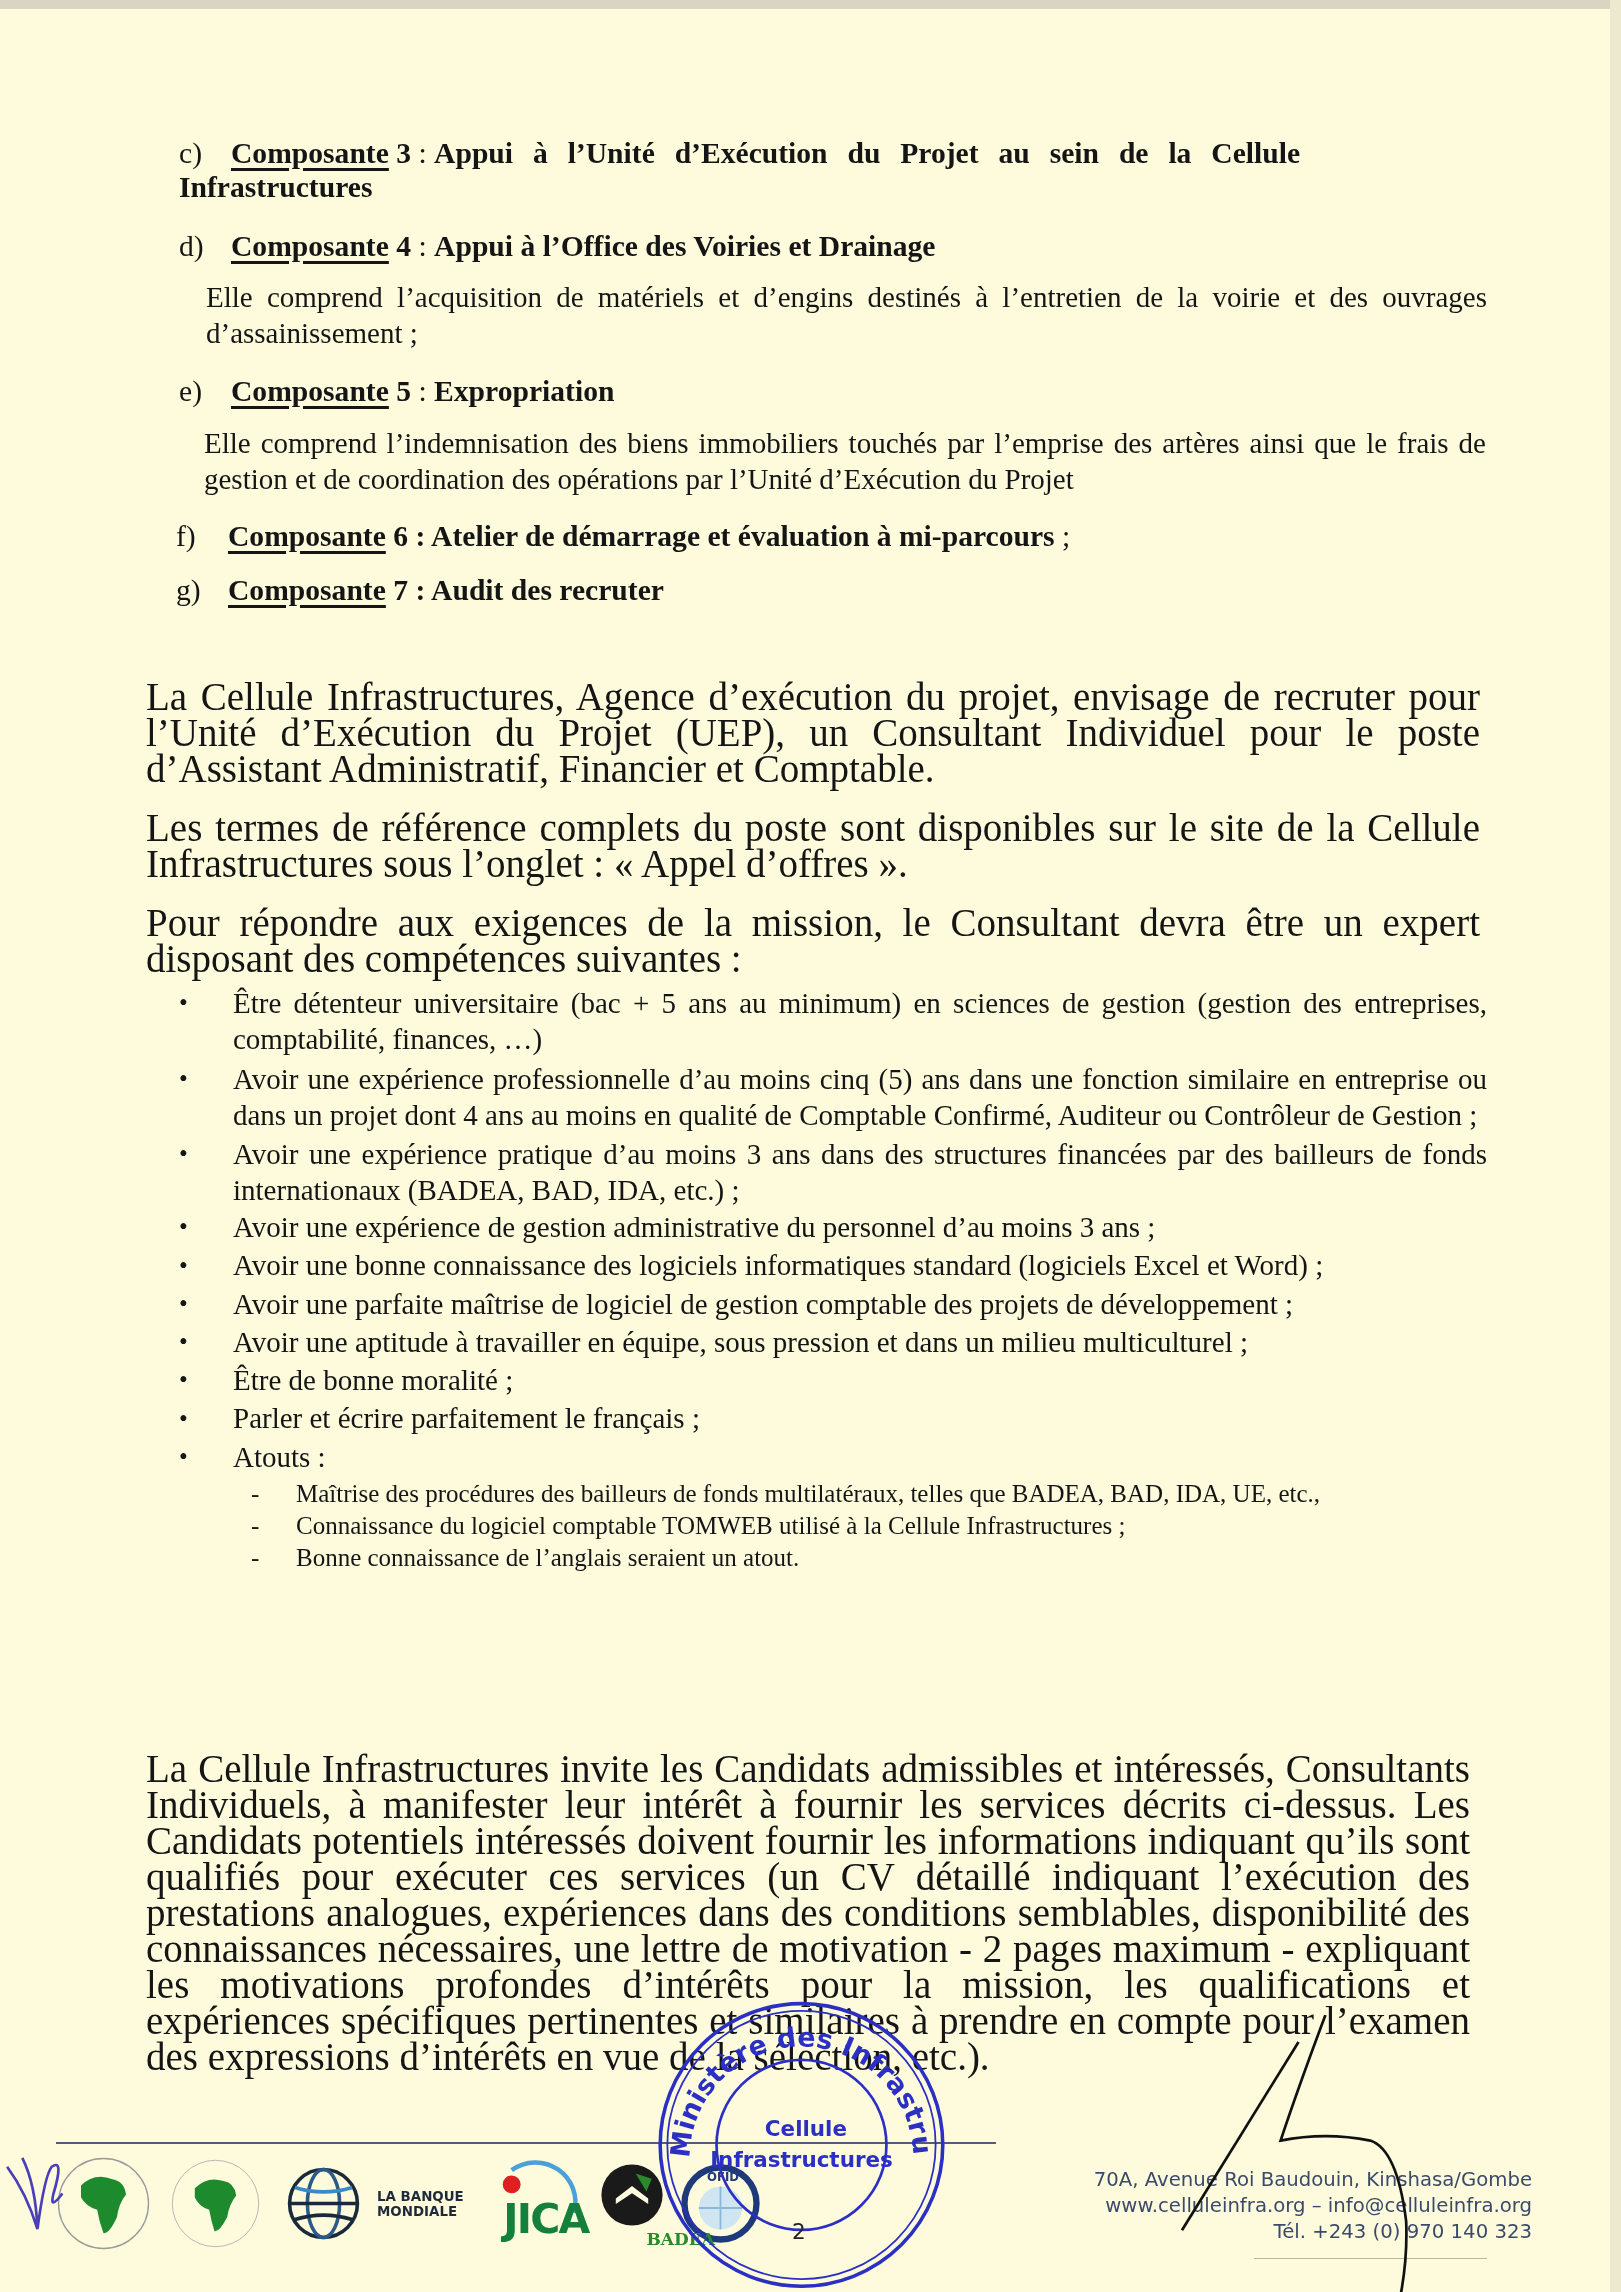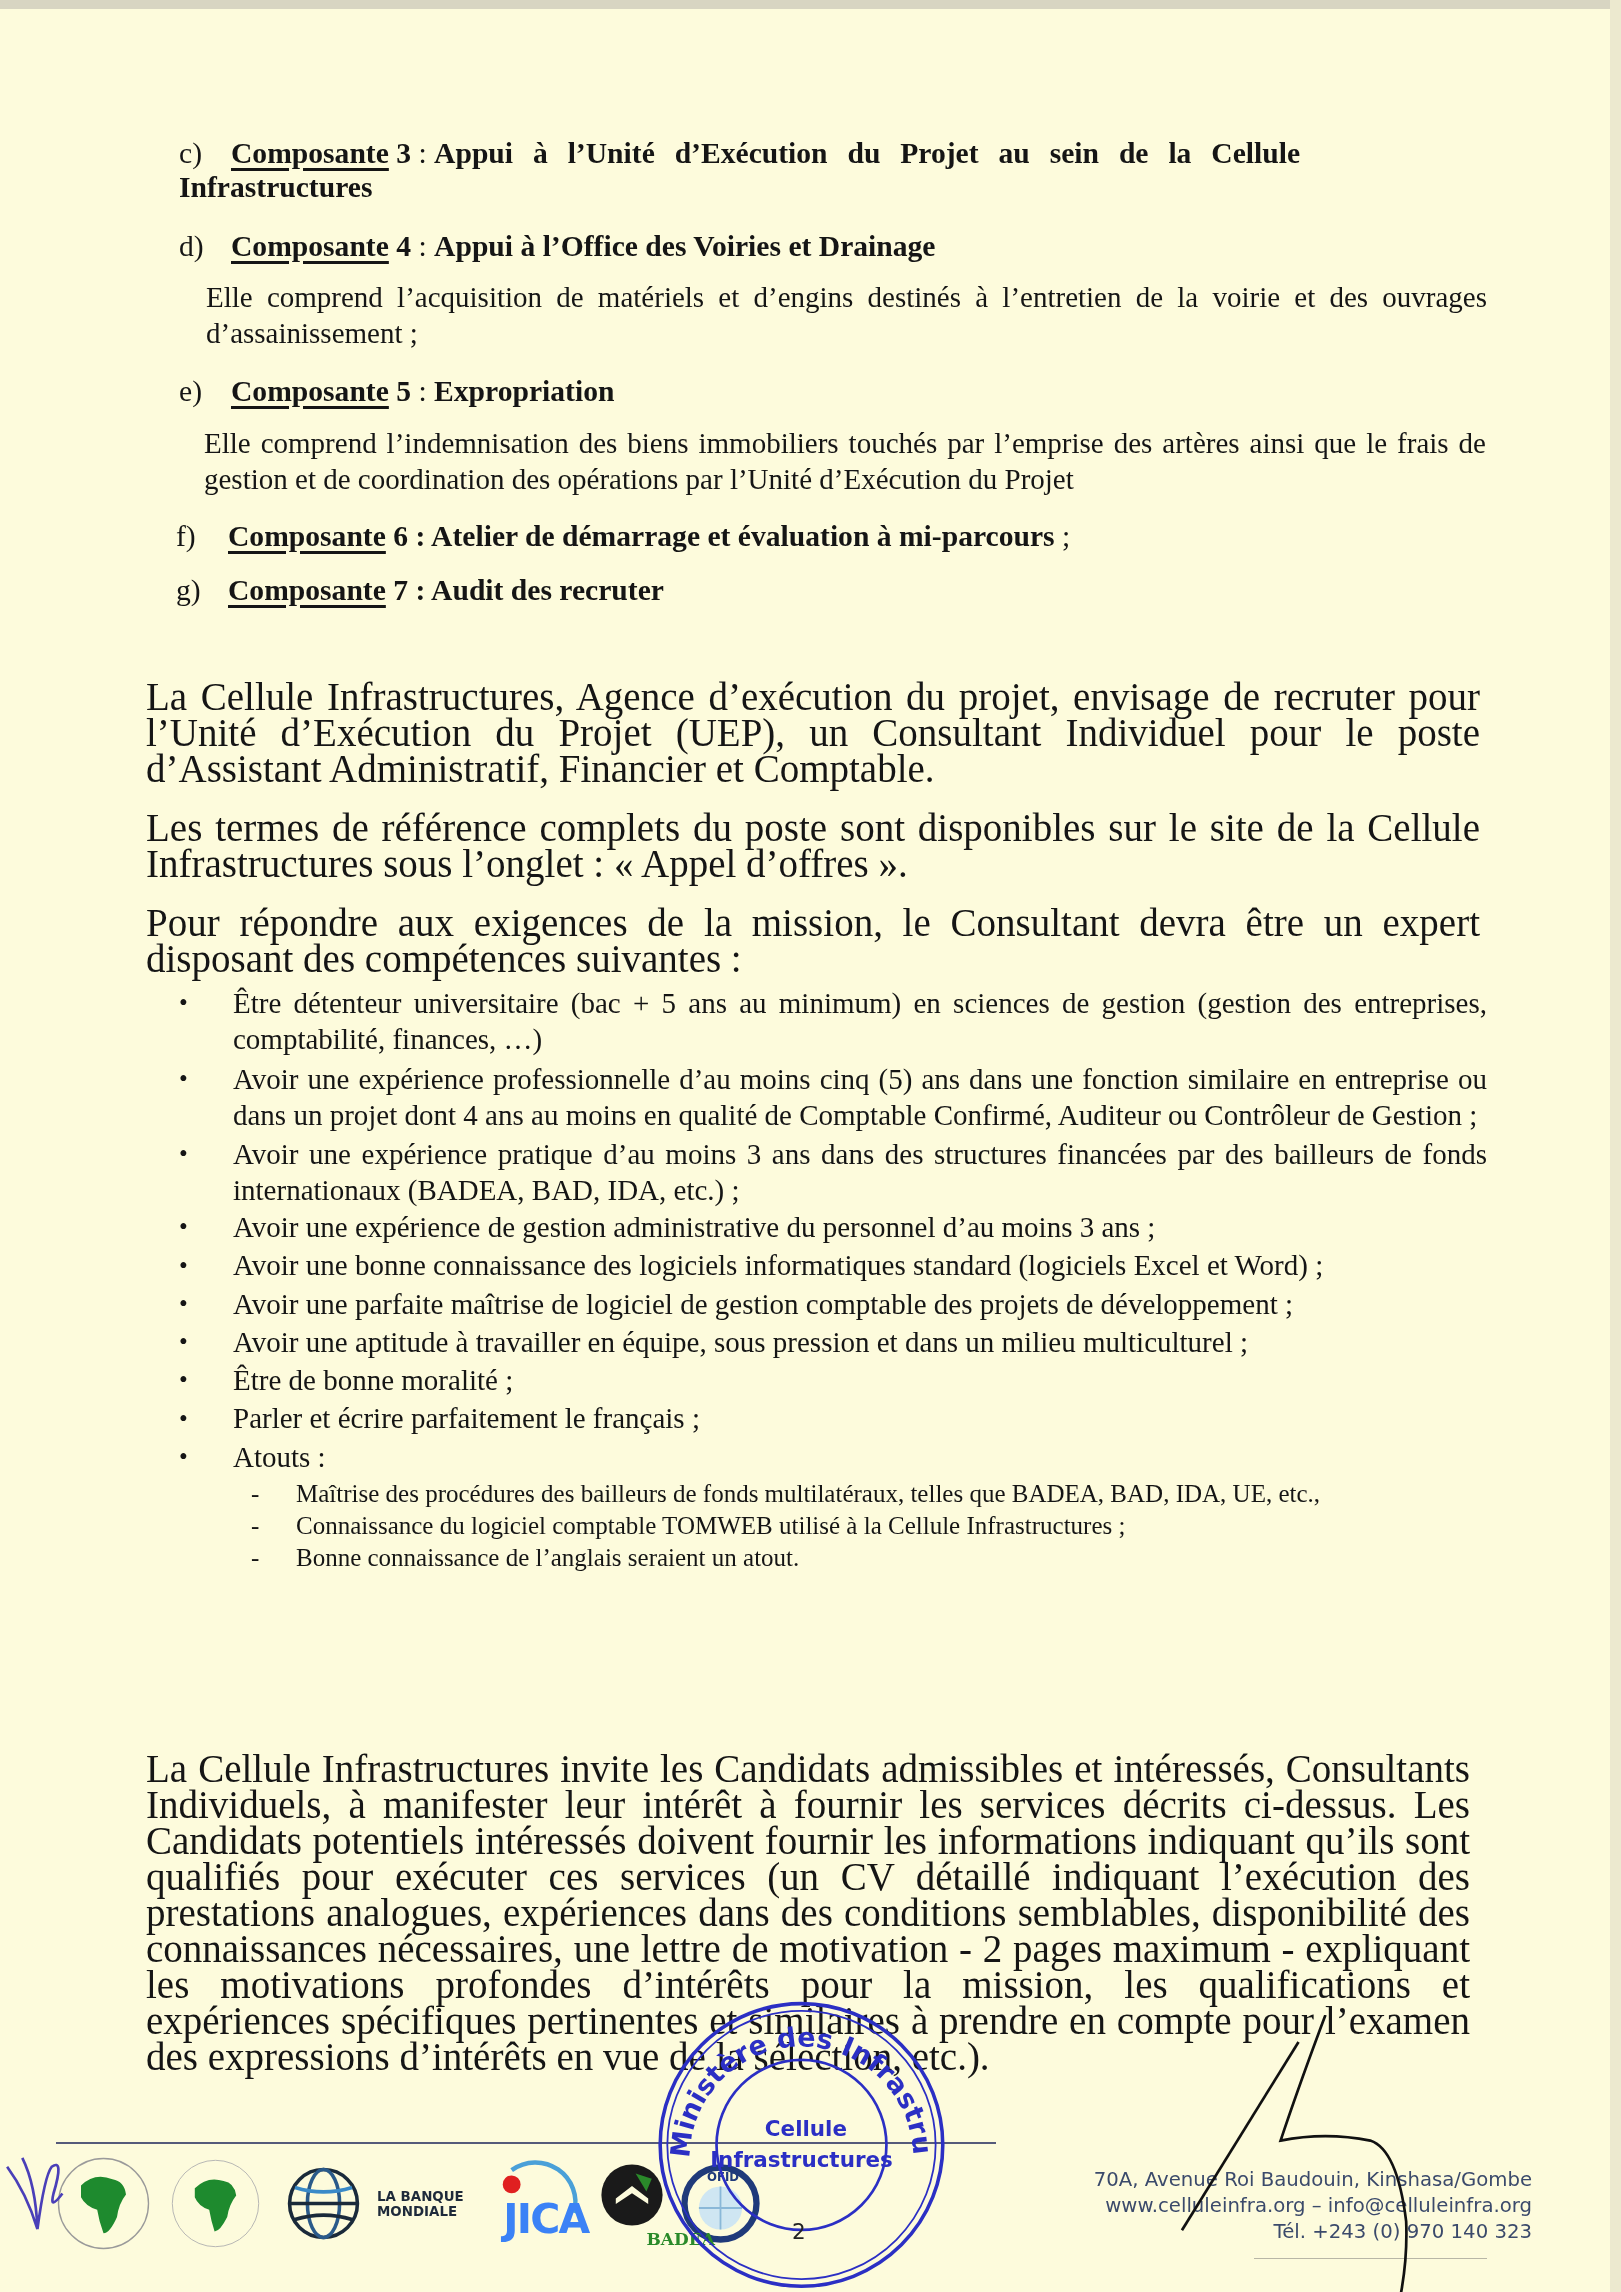--- a/index.html
+++ b/index.html
@@ -29,21 +29,21 @@
   .sub li { padding-left:63px !important; font-size:25px !important; line-height:32px !important; }
   .sub li .dash { position:absolute; left:18px; top:0; }
 
   .footer-rule { position:absolute; left:56px; top:2142px; width:940px; height:1.8px; background:#555a7a; }
   .footer-rule2 { position:absolute; left:1254px; top:2258px; width:233px; height:0.9px; background:#b8b6a6; }
 
   .logos { position:absolute; left:54px; top:2154px; height:99px; display:flex; align-items:center; gap:12.5px; }
   .logo-afdb { width:99px; height:99px; position:relative; }
   .logo-wb { display:flex; align-items:center; gap:16px; margin-left:9px; }
   .wb-text { font-family:"DejaVu Sans", sans-serif; font-weight:bold; font-size:13.4px; line-height:15px; color:#1e2a3a; }
-  .jica { font-family:"DejaVu Sans", sans-serif; font-weight:bold; font-size:41px; color:#3b82f6; position:relative; margin-left:27px; letter-spacing:-1.8px; }
+  .jica { font-family:"DejaVu Sans", sans-serif; font-weight:bold; font-size:41px; color:#15803d; position:relative; margin-left:27px; letter-spacing:-1.8px; }
   .badea-txt { font-family:"DejaVu Serif", serif; font-weight:bold; font-size:17px; color:#2a8a2a;margin-left:40px; }
 
   .address { position:absolute; left:1030px; top:2167px; width:502px; text-align:right;
     font-family:"DejaVu Sans", sans-serif; font-size:19.7px; line-height:26px; color:#3b4a6b; }
 
   .stamp { position:absolute; left:627px; top:1975px; width:340px; height:313px; }
   .sig1 { position:absolute; left:0; top:2140px; width:107px; height:107px; }
   .sig2 { position:absolute; left:1164px; top:2015px; width:287px; height:296px; }
   .pagenum { position:absolute; left:792px; top:2219px; font-family:"DejaVu Sans", sans-serif; font-size:21.5px; color:#222; }
 </style>

